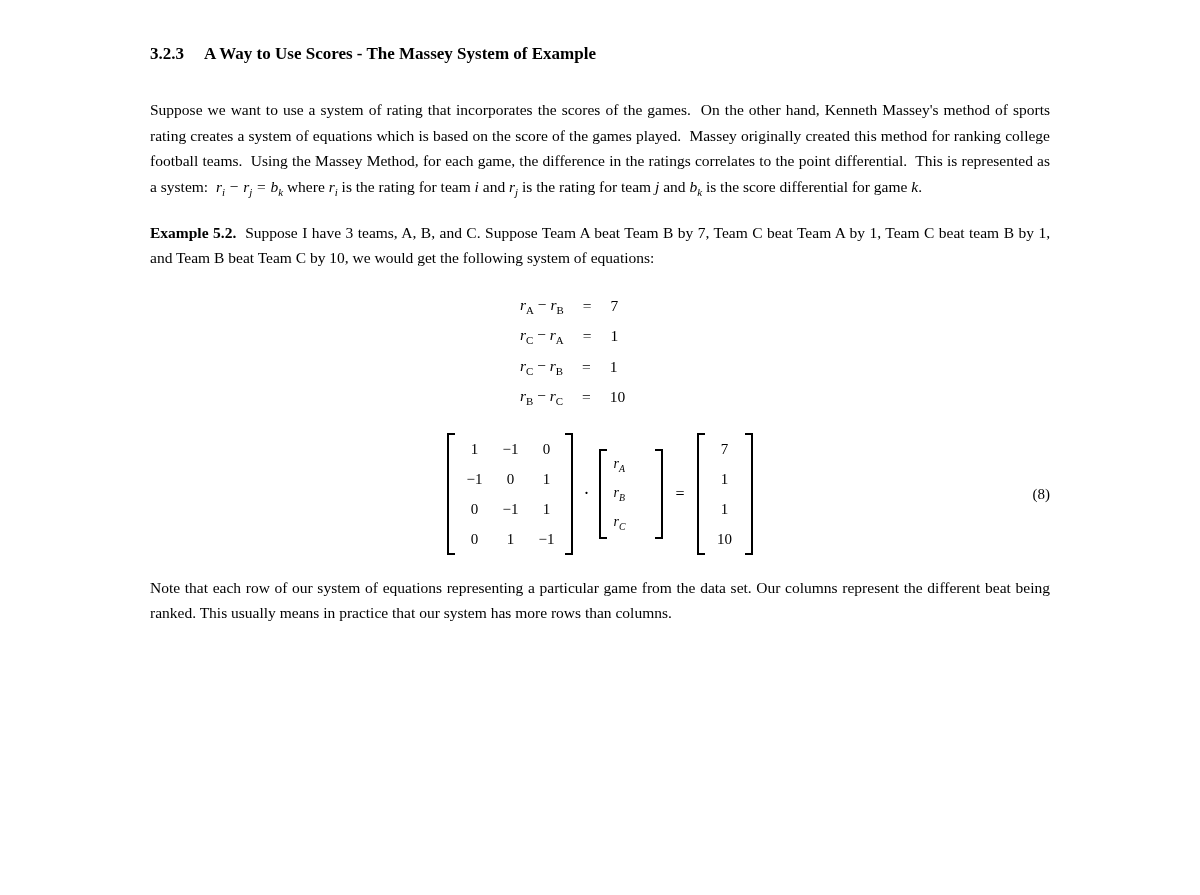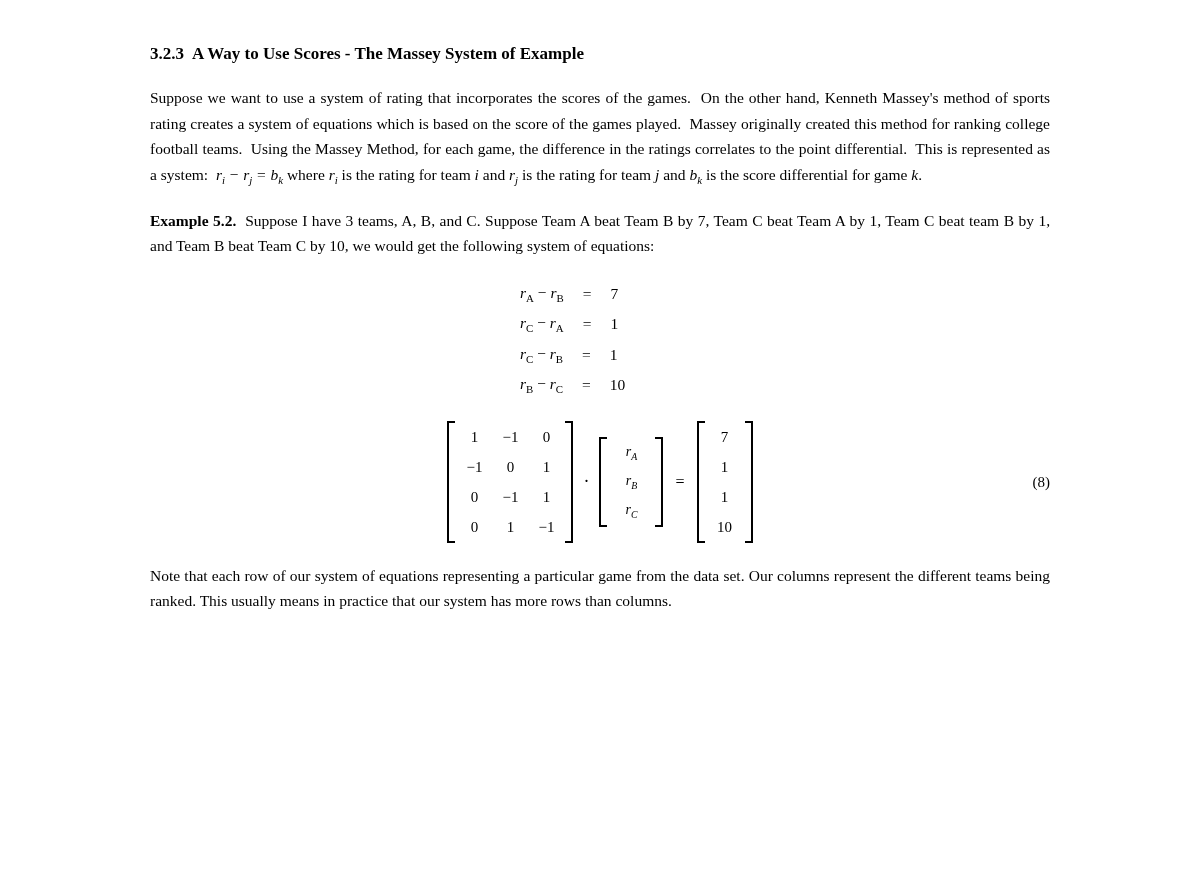--- a/index.html
+++ b/index.html
@@ -19,23 +19,23 @@
 
     .page-content {
       max-width: 900px;
       width: 100%;
       line-height: 1.6;
     }
 
     .section-heading {
       font-size: 17px;
       font-weight: bold;
-      margin-bottom: 18px;
-      display: flex;
-      gap: 8px;
+      margin-bottom: 30px;
+      display: flex;
+      gap: 20px;
     }
 
     .section-heading .section-num {
       white-space: nowrap;
     }
 
     .paragraph {
       text-align: justify;
       margin-bottom: 18px;
       font-size: 15.5px;
@@ -128,21 +128,20 @@
       row-gap: 6px;
       column-gap: 10px;
       text-align: center;
     }
 
     .grid-1col {
       display: grid;
       grid-template-columns: 36px;
       row-gap: 6px;
       column-gap: 10px;
-      text-align: center;
     }
 
     .grid-1col-b {
       display: grid;
       grid-template-columns: 28px;
       row-gap: 6px;
       column-gap: 10px;
       text-align: center;
     }
 
@@ -279,15 +278,15 @@
       </div>
       <div style="display:flex; flex-direction:column; justify-content:stretch;">
         <div class="bracket-r" style="height: 122px;"></div>
       </div>
     </div>
 
     <span style="position:absolute; right: 0; font-size:15px;">(8)</span>
 
   </div>
 
-  <p class="bottom-paragraph">Note that each row of our system of equations representing a particular game from the data set. Our columns represent the different teams being ranked. This usually means in practice that our system has more rows than columns.</p>
+  <p class="bottom-paragraph">Note that each row of our system of equations representing a particular game from the data set. Our columns represent the different beat being ranked. This usually means in practice that our system has more rows than columns.</p>
 
 </div>
 
 </body></html>

